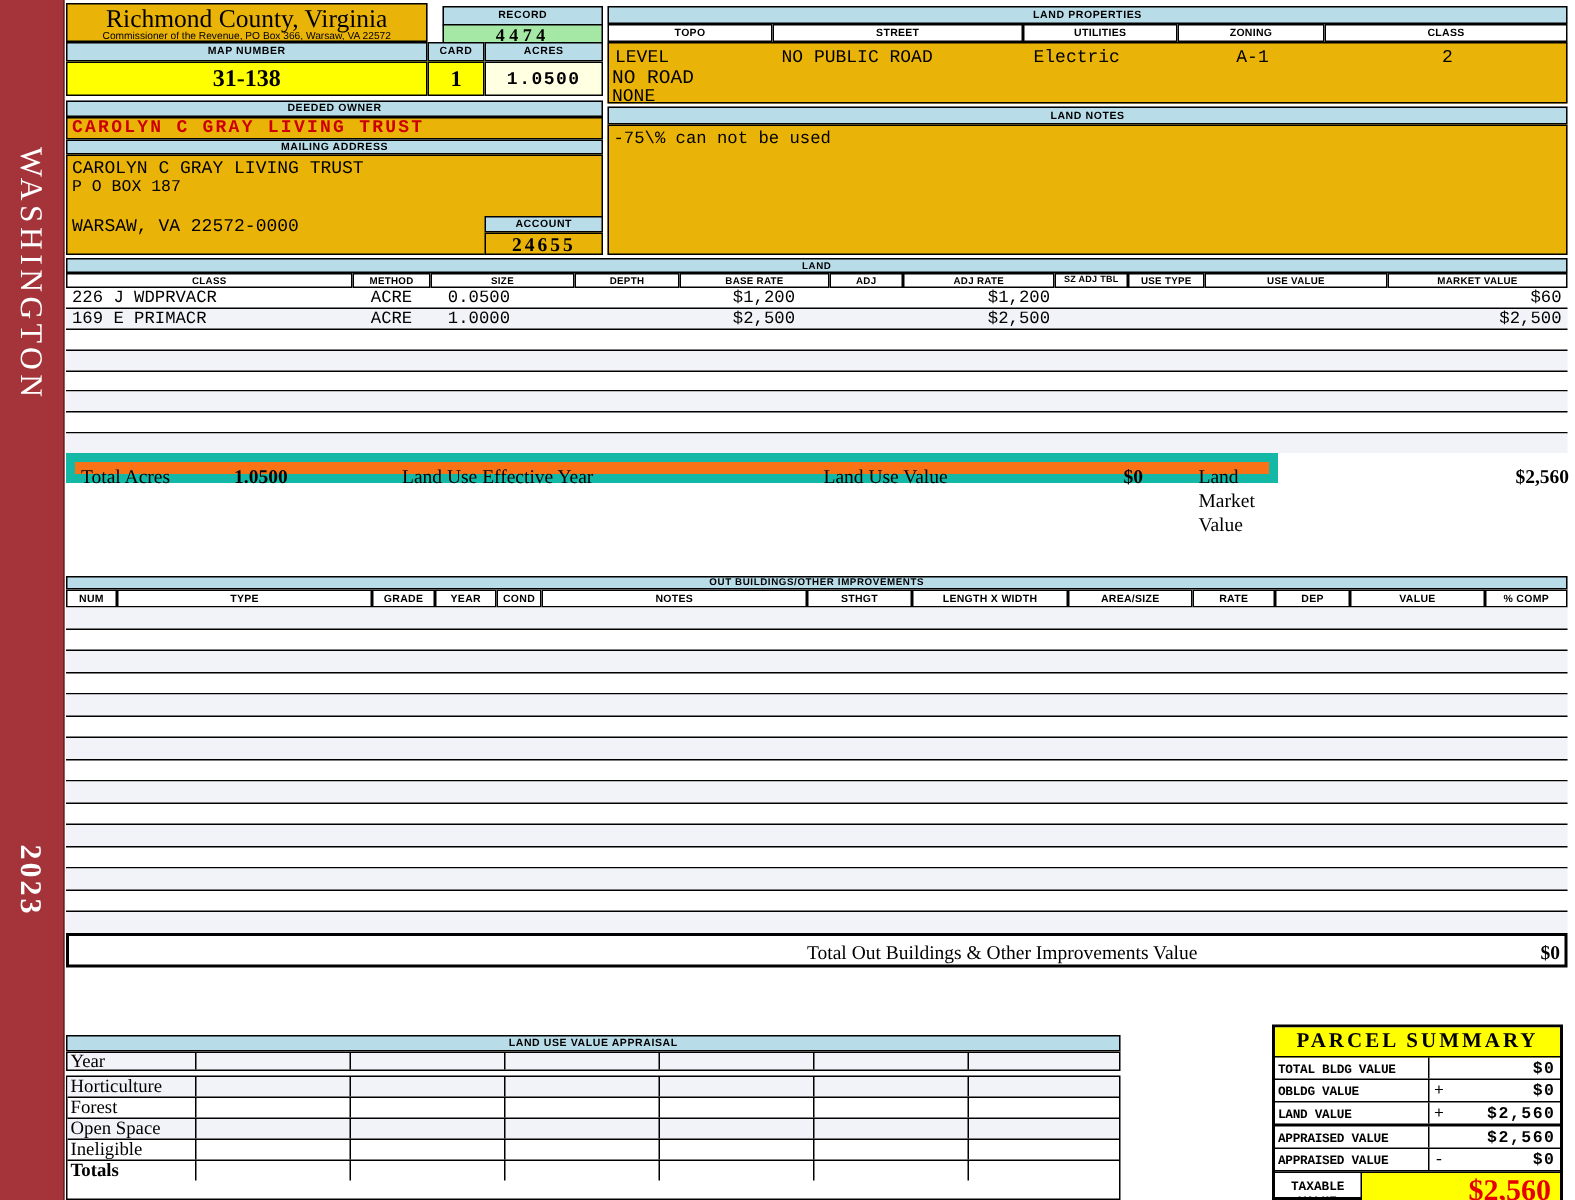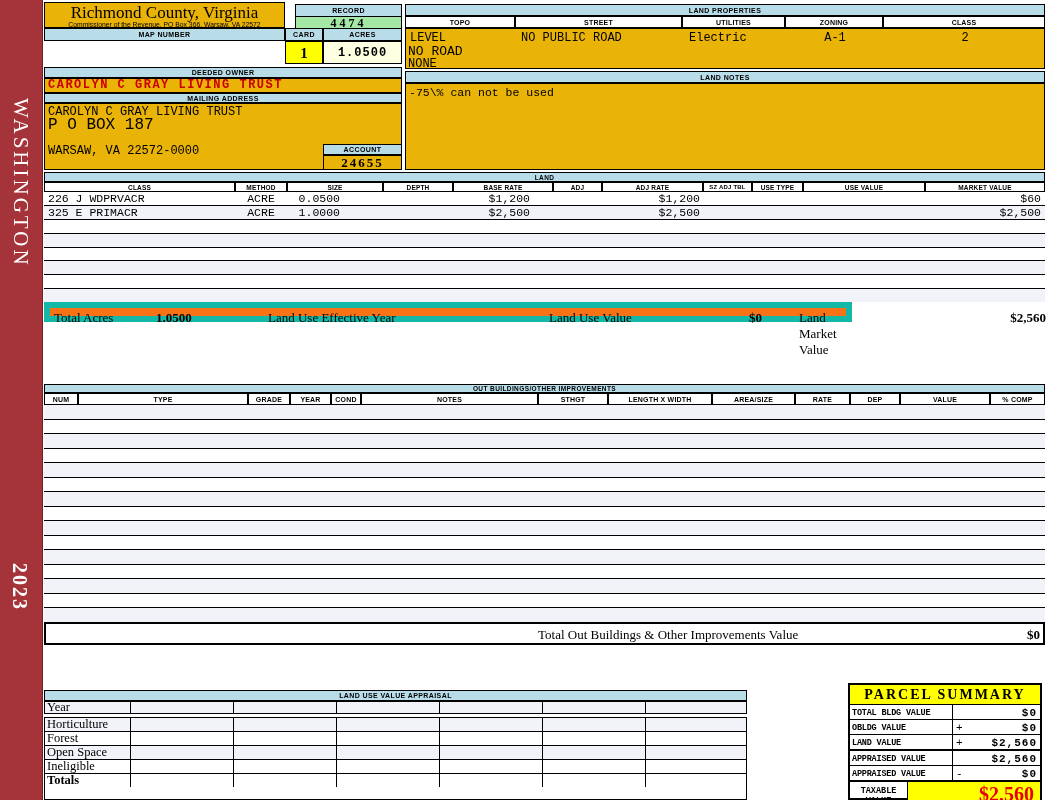--- a/index.html
+++ b/index.html
@@ -42,35 +42,37 @@
   <div class="abs box" style="left:44px;top:2px;width:241px;height:26px;">
     <div class="serif" style="font-size:17px;text-align:center;line-height:17px;margin-top:1px;">Richmond County, Virginia</div>
     <div style="font-size:6.8px;text-align:center;line-height:7px;">Commissioner of the Revenue, PO Box 366, Warsaw, VA 22572</div>
   </div>
 
   <div class="abs bar" style="left:295px;top:4px;width:107px;height:13px;line-height:12px;">RECORD</div>
   <div class="abs serif" style="left:295px;top:16px;width:107px;height:13px;background:#A5E8A5;border:1px solid #000;
        font-size:12px;font-weight:bold;letter-spacing:3px;text-align:center;line-height:12px;">4474</div>
 
   <div class="abs bar" style="left:44px;top:28px;width:241px;height:13px;line-height:12px;">MAP NUMBER</div>
+  <div class="abs serif" style="left:44px;top:41px;width:241px;height:23px;background:#FFFF00;border:1px solid #000;
+       font-size:16px;font-weight:600;text-align:center;line-height:22px;">31-138</div>
   <div class="abs bar" style="left:285px;top:28px;width:38px;height:13px;line-height:12px;">CARD</div>
   <div class="abs serif" style="left:285px;top:41px;width:38px;height:23px;background:#FFFF00;border:1px solid #000;
        font-size:15px;font-weight:bold;text-align:center;line-height:22px;">1</div>
   <div class="abs bar" style="left:323px;top:28px;width:79px;height:13px;line-height:12px;">ACRES</div>
   <div class="abs mono" style="left:323px;top:41px;width:79px;height:23px;background:#FFFFE2;border:1px solid #000;
        font-size:12px;font-weight:bold;letter-spacing:1px;text-align:center;line-height:22px;">1.0500</div>
 
   <div class="abs bar" style="left:44px;top:67px;width:358px;height:11px;line-height:10px;">DEEDED OWNER</div>
   <div class="abs box mono" style="left:44px;top:78px;width:358px;height:15px;color:#CC0000;
        font-size:12px;font-weight:bold;letter-spacing:1.5px;line-height:13px;padding-left:3px;">CAROLYN C GRAY LIVING TRUST</div>
 
   <div class="abs bar" style="left:44px;top:93px;width:358px;height:10px;line-height:9px;">MAILING ADDRESS</div>
   <div class="abs box" style="left:44px;top:103px;width:358px;height:67px;">
     <div class="mono" style="font-size:12px;line-height:13px;padding:2px 0 0 3px;">CAROLYN C GRAY LIVING TRUST</div>
-    <div class="mono" style="font-size:16px;line-height:13px;padding-left:3px;">P O BOX 187</div>
+    <div class="mono" style="font-size:11px;line-height:13px;padding-left:3px;">P O BOX 187</div>
     <div class="mono" style="font-size:12px;line-height:13px;padding:13px 0 0 3px;">WARSAW, VA 22572-0000</div>
   </div>
   <div class="abs bar" style="left:323px;top:144px;width:79px;height:11px;line-height:10px;">ACCOUNT</div>
   <div class="abs box serif" style="left:323px;top:155px;width:79px;height:15px;font-size:13px;font-weight:bold;
        letter-spacing:2px;text-align:center;line-height:14px;">24655</div>
 
   <div class="abs bar" style="left:405px;top:4px;width:640px;height:12px;line-height:11px;">LAND PROPERTIES</div>
   <div class="abs hcell" style="left:405px;top:16px;width:110px;height:12px;line-height:11px;">TOPO</div>
   <div class="abs hcell" style="left:515px;top:16px;width:167px;height:12px;line-height:11px;">STREET</div>
   <div class="abs hcell" style="left:682px;top:16px;width:103px;height:12px;line-height:11px;">UTILITIES</div>
@@ -106,21 +108,21 @@
 
   <div class="abs lrow mono rline" style="left:44px;top:192px;width:1001px;height:14px;">
     <span style="left:4px;">226 J WDPRVACR</span>
     <span style="left:191px;width:52px;text-align:center;">ACRE</span>
     <span style="right:705px;">0.0500</span>
     <span style="right:515px;">$1,200</span>
     <span style="right:345px;">$1,200</span>
     <span style="right:4px;">$60</span>
   </div>
   <div class="abs lrow mono rline tint" style="left:44px;top:206px;width:1001px;height:14px;">
-    <span style="left:4px;">325 E PRIMACR</span>
+    <span style="left:4px;">169 E PRIMACR</span>
     <span style="left:191px;width:52px;text-align:center;">ACRE</span>
     <span style="right:705px;">1.0000</span>
     <span style="right:515px;">$2,500</span>
     <span style="right:345px;">$2,500</span>
     <span style="right:4px;">$2,500</span>
   </div>
   <div class="abs" style="left:44px;top:220px;width:1001px;height:82px;display:flex;flex-direction:column;">
     <div style="flex:1;" class="rline"></div>
     <div style="flex:1;" class="rline tint"></div>
     <div style="flex:1;" class="rline"></div>

